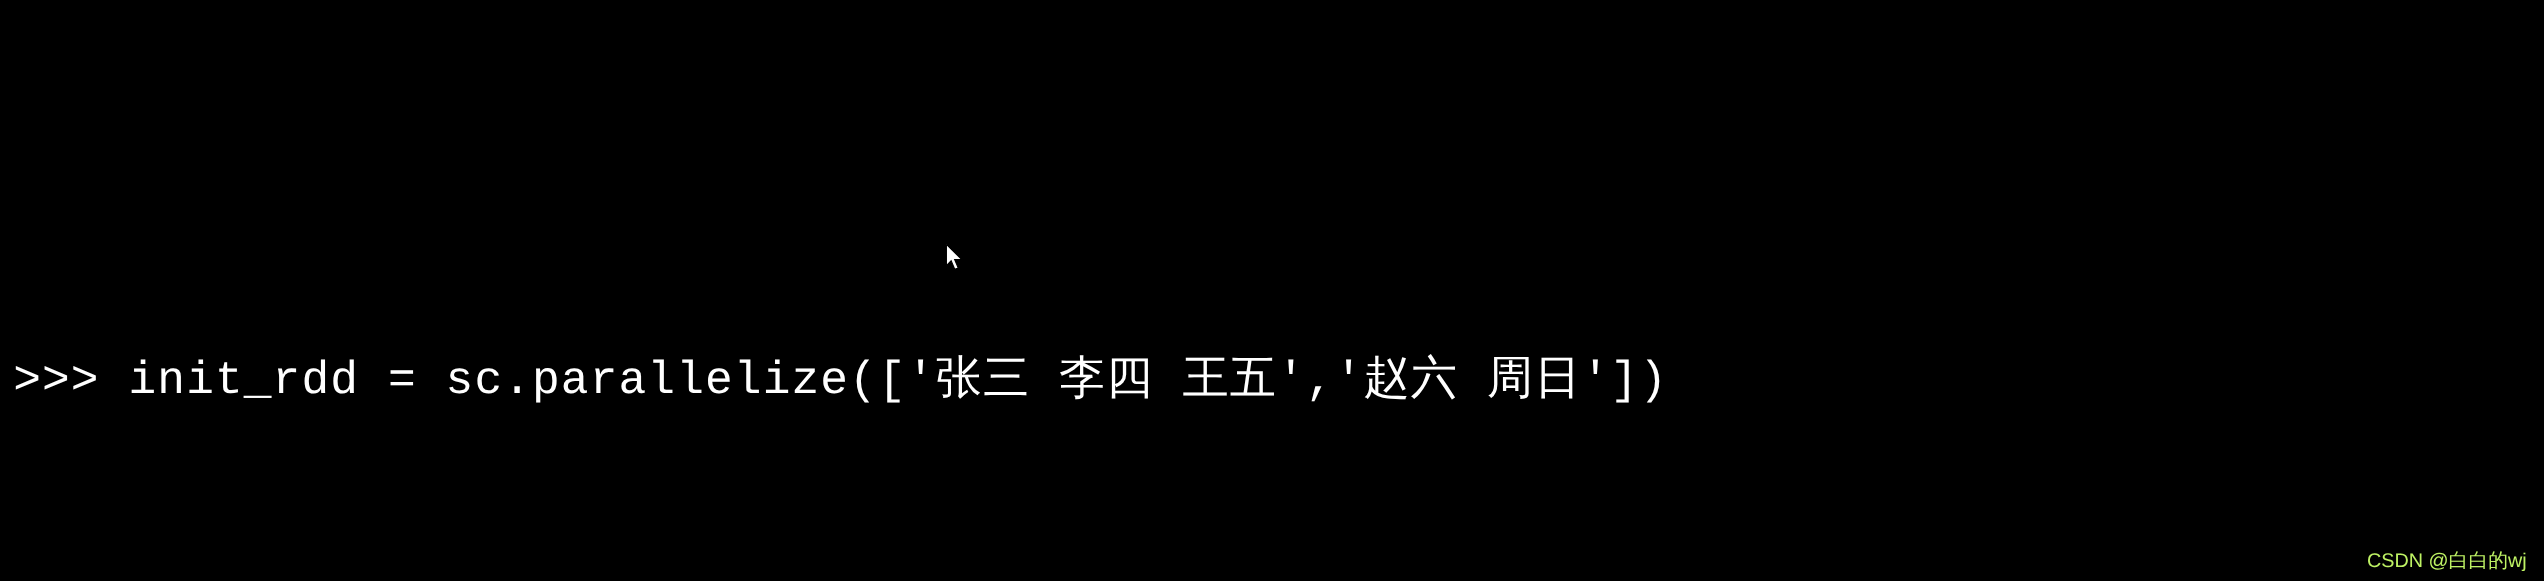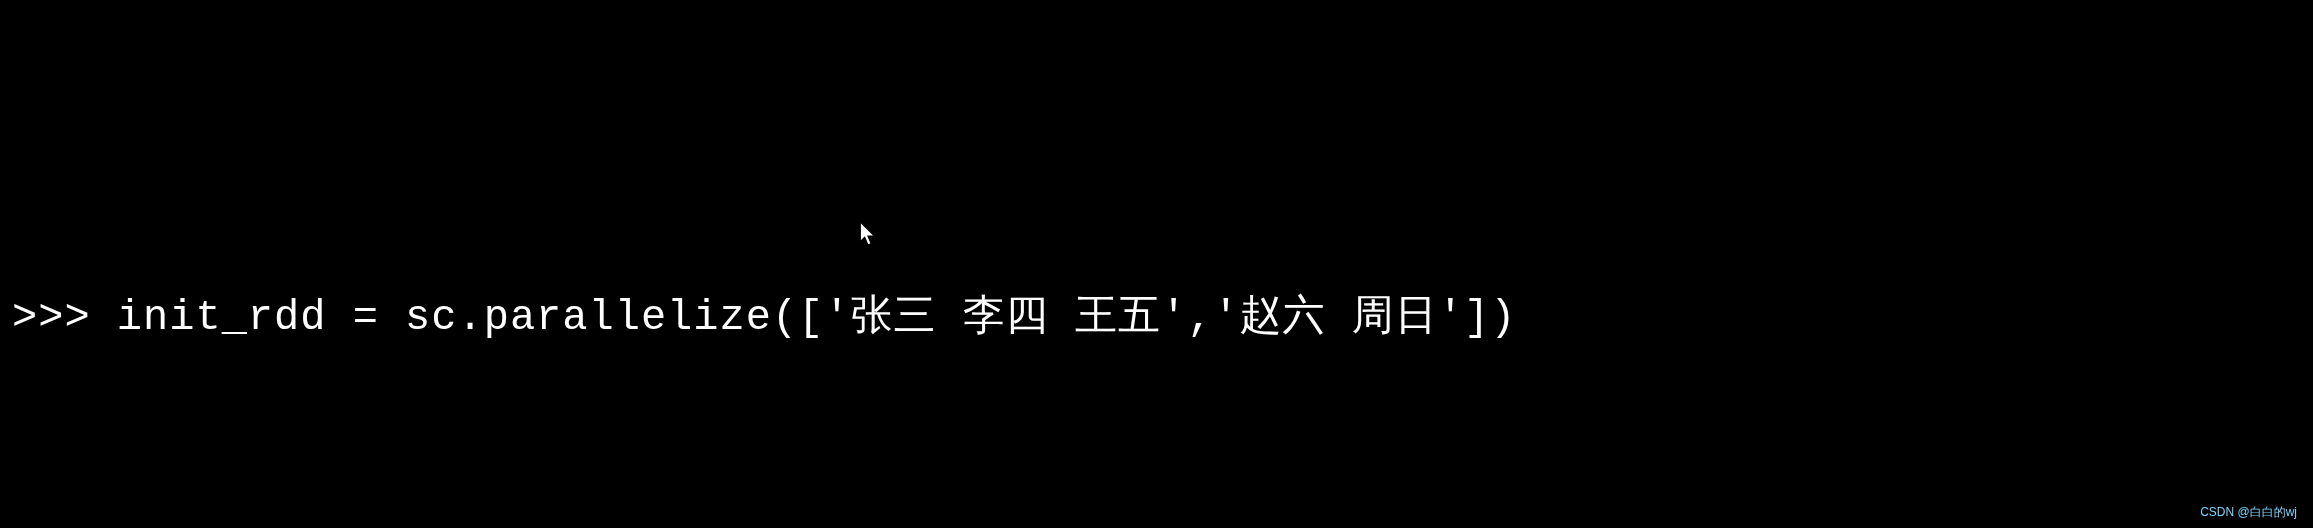--- a/index.html
+++ b/index.html
@@ -17,35 +17,36 @@
       width: 2313px;
       height: 528px;
       position: relative;
       white-space: pre;
       overflow: hidden;
     }
     .terminal-line {
       display: block;
       white-space: pre;
       letter-spacing: 1px;
+      margin-top: 28px;
     }
     .cursor-pointer {
       position: absolute;
       left: 860px;
       top: 222px;
       width: 18px;
       height: 26px;
       pointer-events: none;
     }
     .watermark {
       position: absolute;
       bottom: 8px;
       right: 16px;
-      font-size: 12px;
-      color: #7dd3fc;
+      font-size: 18px;
+      color: #bef264;
       font-family: sans-serif;
       letter-spacing: 0;
     }
   </style>
 </head>
 <body>
 
 
 
 <div>

